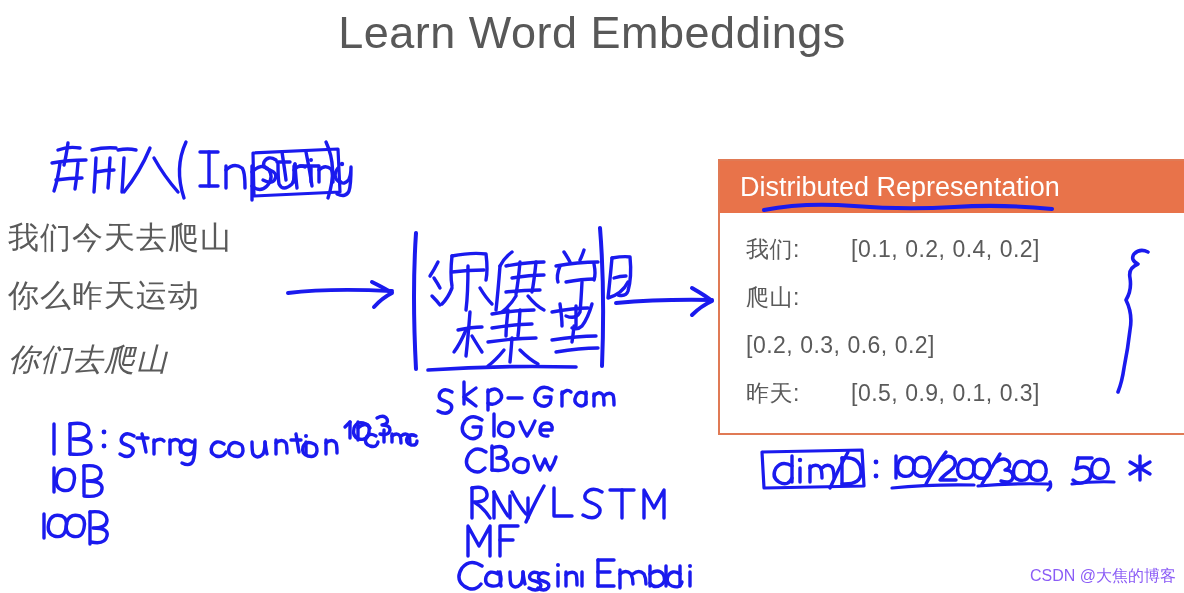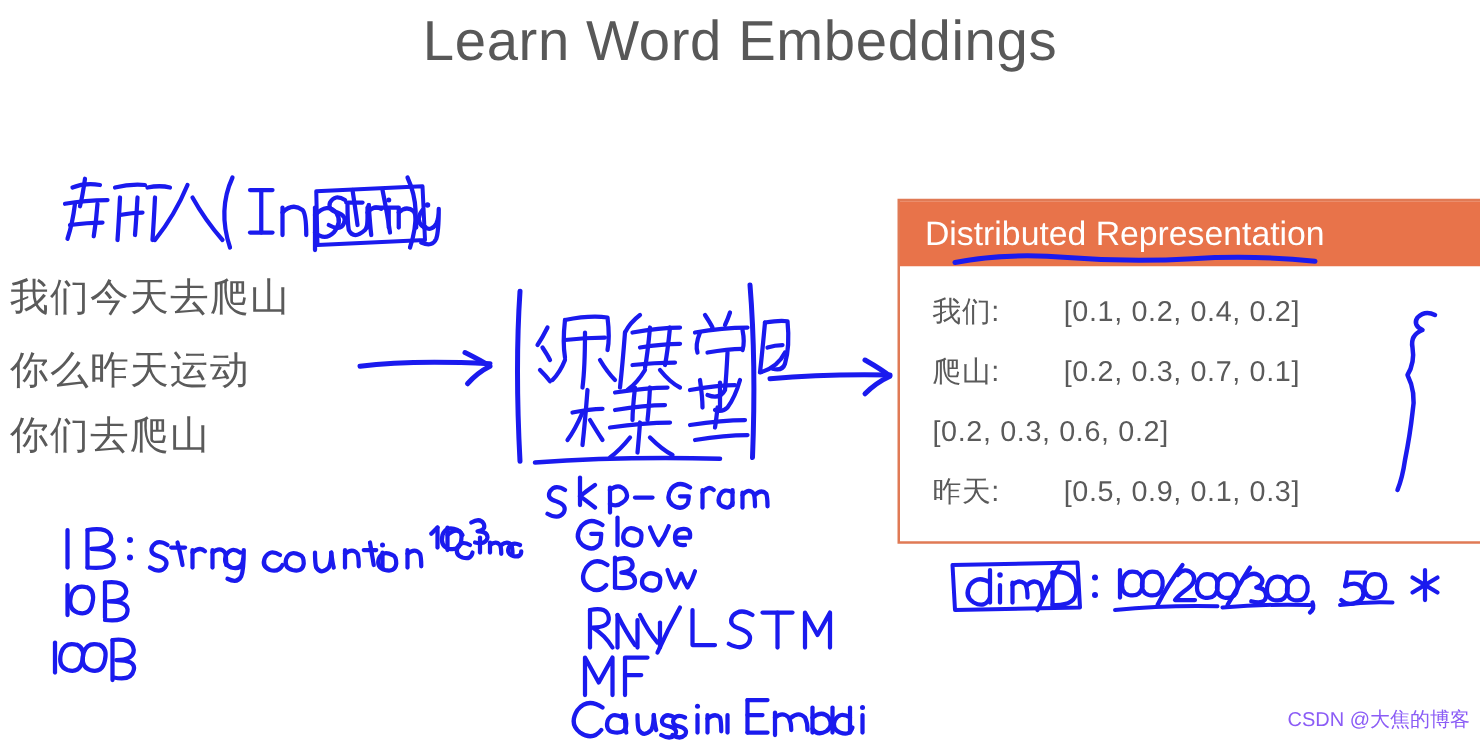--- a/index.html
+++ b/index.html
@@ -49,21 +49,21 @@
   .cn-sentence {
     position: absolute;
     font-size: 31px;
     color: #5a5a5a;
     line-height: 38px;
     white-space: nowrap;
     letter-spacing: 1px;
   }
   #sentence-0 { left: 8px;  top: 219px; }
   #sentence-1 { left: 8px;  top: 277px; }
-  #sentence-2 { left: 8px;  top: 329px; }
+  #sentence-2 { left: 8px;  top: 341px; font-style: italic; }
 
   
   #dr-card {
     position: absolute;
     left: 718px;
     top: 159px;
     width: 526px;
     height: 276px;
     border: 2px solid #e07a55;
     background: #ffffff;
@@ -121,21 +121,20 @@
 
   <div id="dr-card">
     <div id="dr-header">Distributed Representation</div>
     <div id="dr-rows">
       <div class="dr-row">
         <span class="dr-word">我们:</span>
         <span class="dr-vec">[0.1, 0.2, 0.4, 0.2]</span>
       </div>
       <div class="dr-row">
         <span class="dr-word">爬山:</span>
-        <span class="dr-vec">[0.2, 0.3, 0.7, 0.1]</span>
       </div>
       <div class="dr-row">
         <span class="dr-vec">[0.2, 0.3, 0.6, 0.2]</span>
       </div>
       <div class="dr-row">
         <span class="dr-word">昨天:</span>
         <span class="dr-vec">[0.5, 0.9, 0.1, 0.3]</span>
       </div>
     </div>
   </div>

